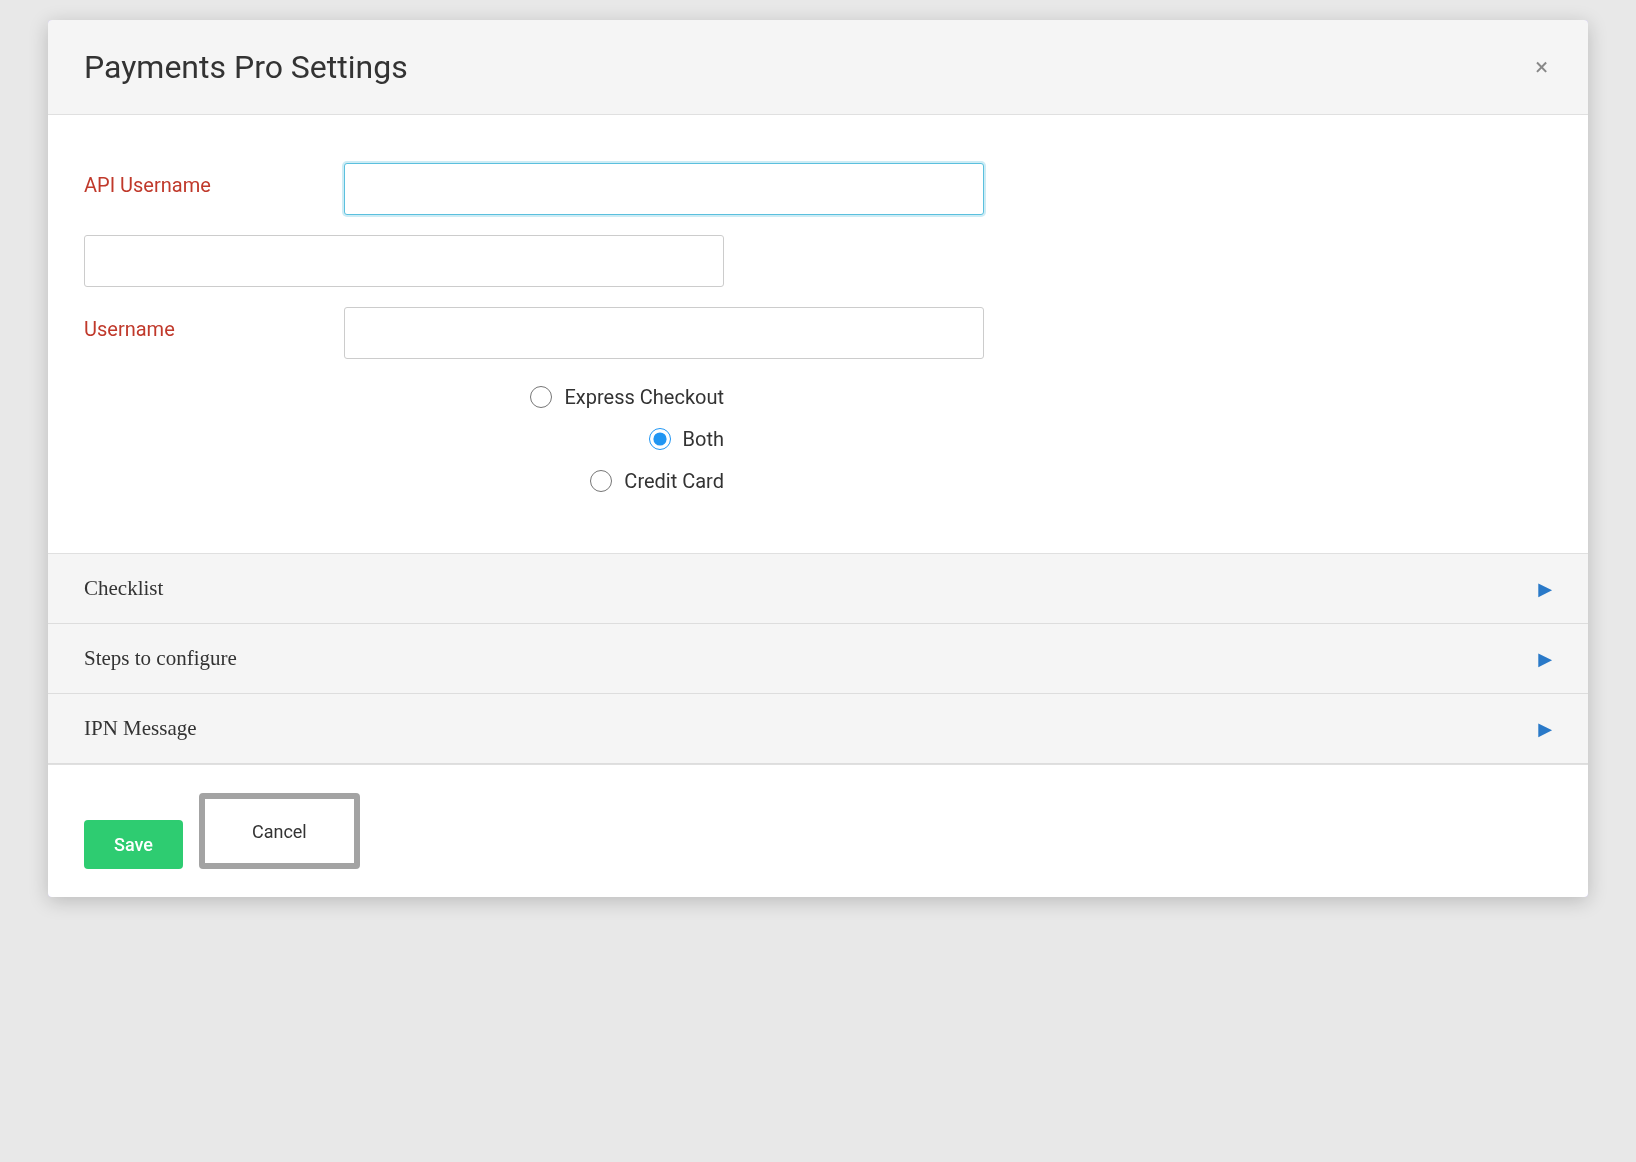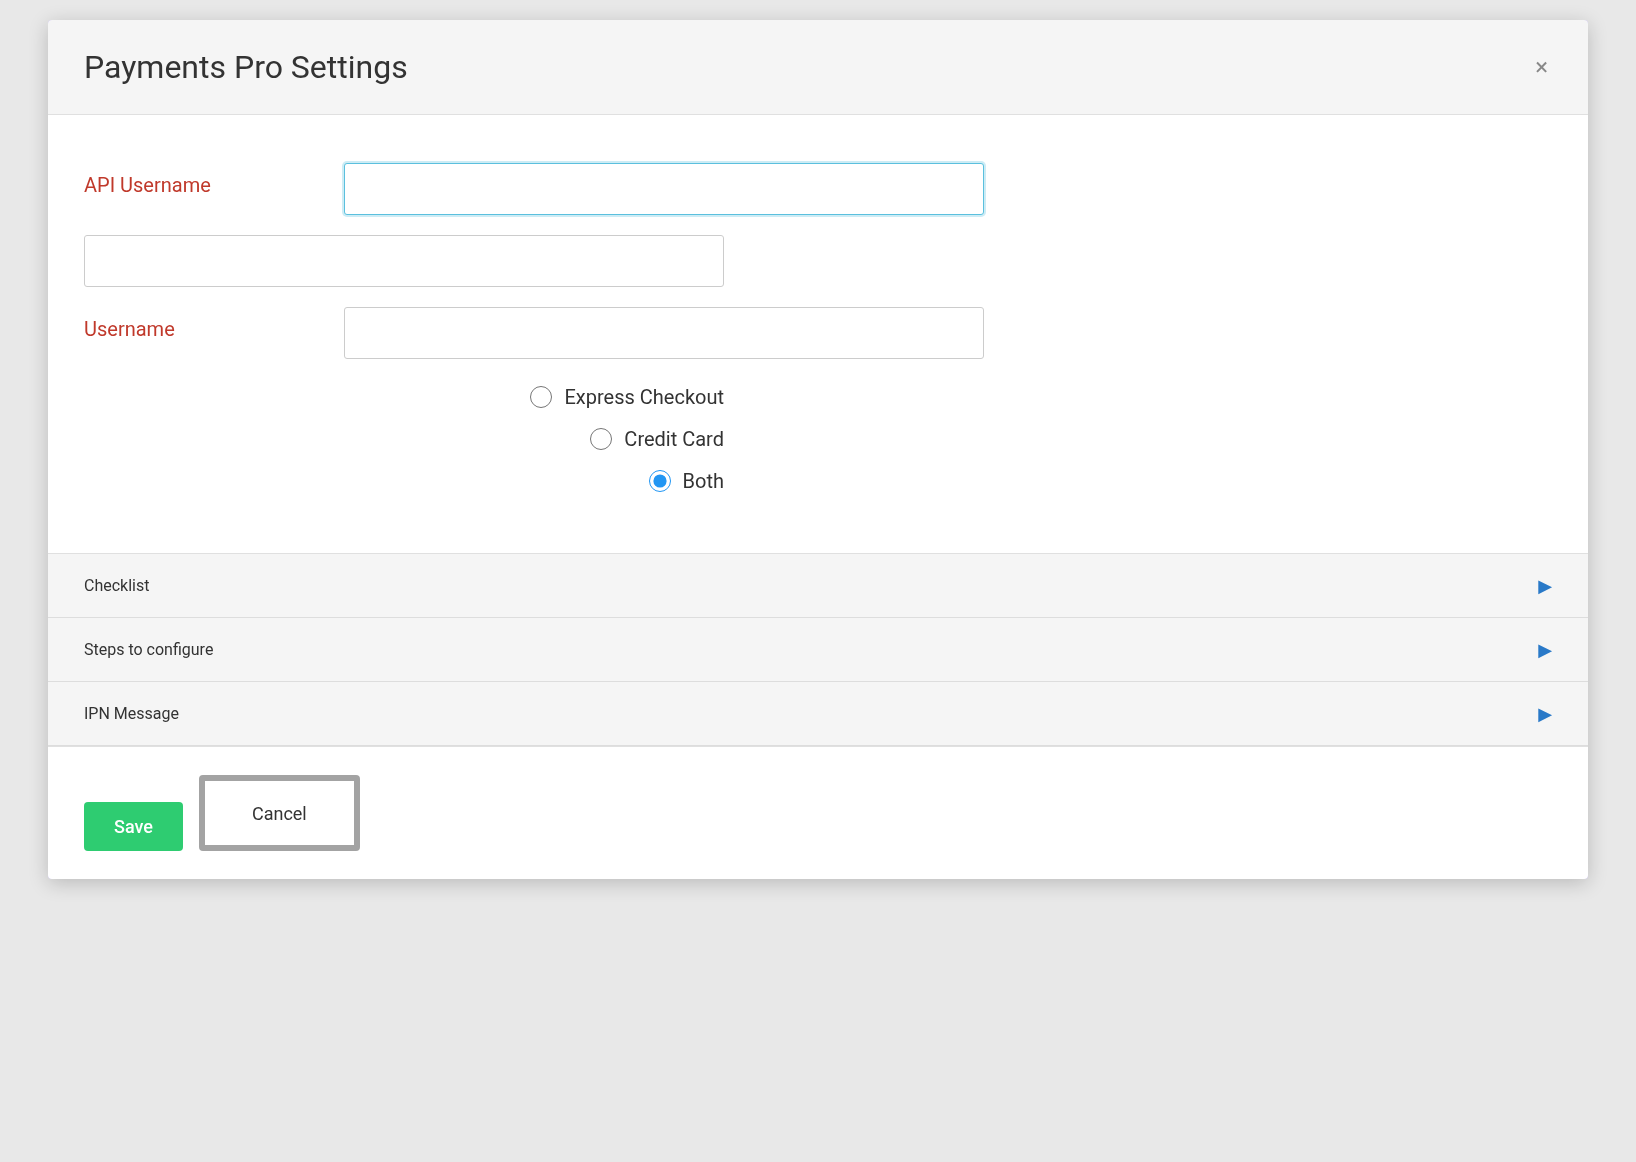--- a/index.html
+++ b/index.html
@@ -132,23 +132,24 @@
     .accordion-header {
       display: flex;
       align-items: center;
       justify-content: space-between;
       padding: 22px 36px;
       cursor: pointer;
       background: #f5f5f5;
     }
 
     .accordion-title {
-      font-size: 16px;
+      font-size: 21px;
       color: #333333;
       font-weight: 400;
+      font-family: Liberation Serif, serif;
     }
 
     .chevron-right {
       color: #2979c8;
       font-size: 18px;
       line-height: 1;
     }
 
     .modal-footer {
       background: #ffffff;
@@ -215,27 +216,27 @@
     <div class="form-row">
       <div class="form-field">
         <div class="radio-group">
 
           <label class="radio-option">
             <input type="radio" name="payment_option" style="">
             <span class="radio-label">Express Checkout</span>
           </label>
 
           <label class="radio-option">
+            <input type="radio" name="payment_option" checked="" style="">
+            <span class="radio-label">Both</span>
+          </label>
+
+          <label class="radio-option">
             <input type="radio" name="payment_option" style="">
             <span class="radio-label">Credit Card</span>
-          </label>
-
-          <label class="radio-option">
-            <input type="radio" name="payment_option" checked="" style="">
-            <span class="radio-label">Both</span>
           </label>
 
         </div>
       </div>
     </div>
 
   </div>
 
   <div class="accordion-section">
 

